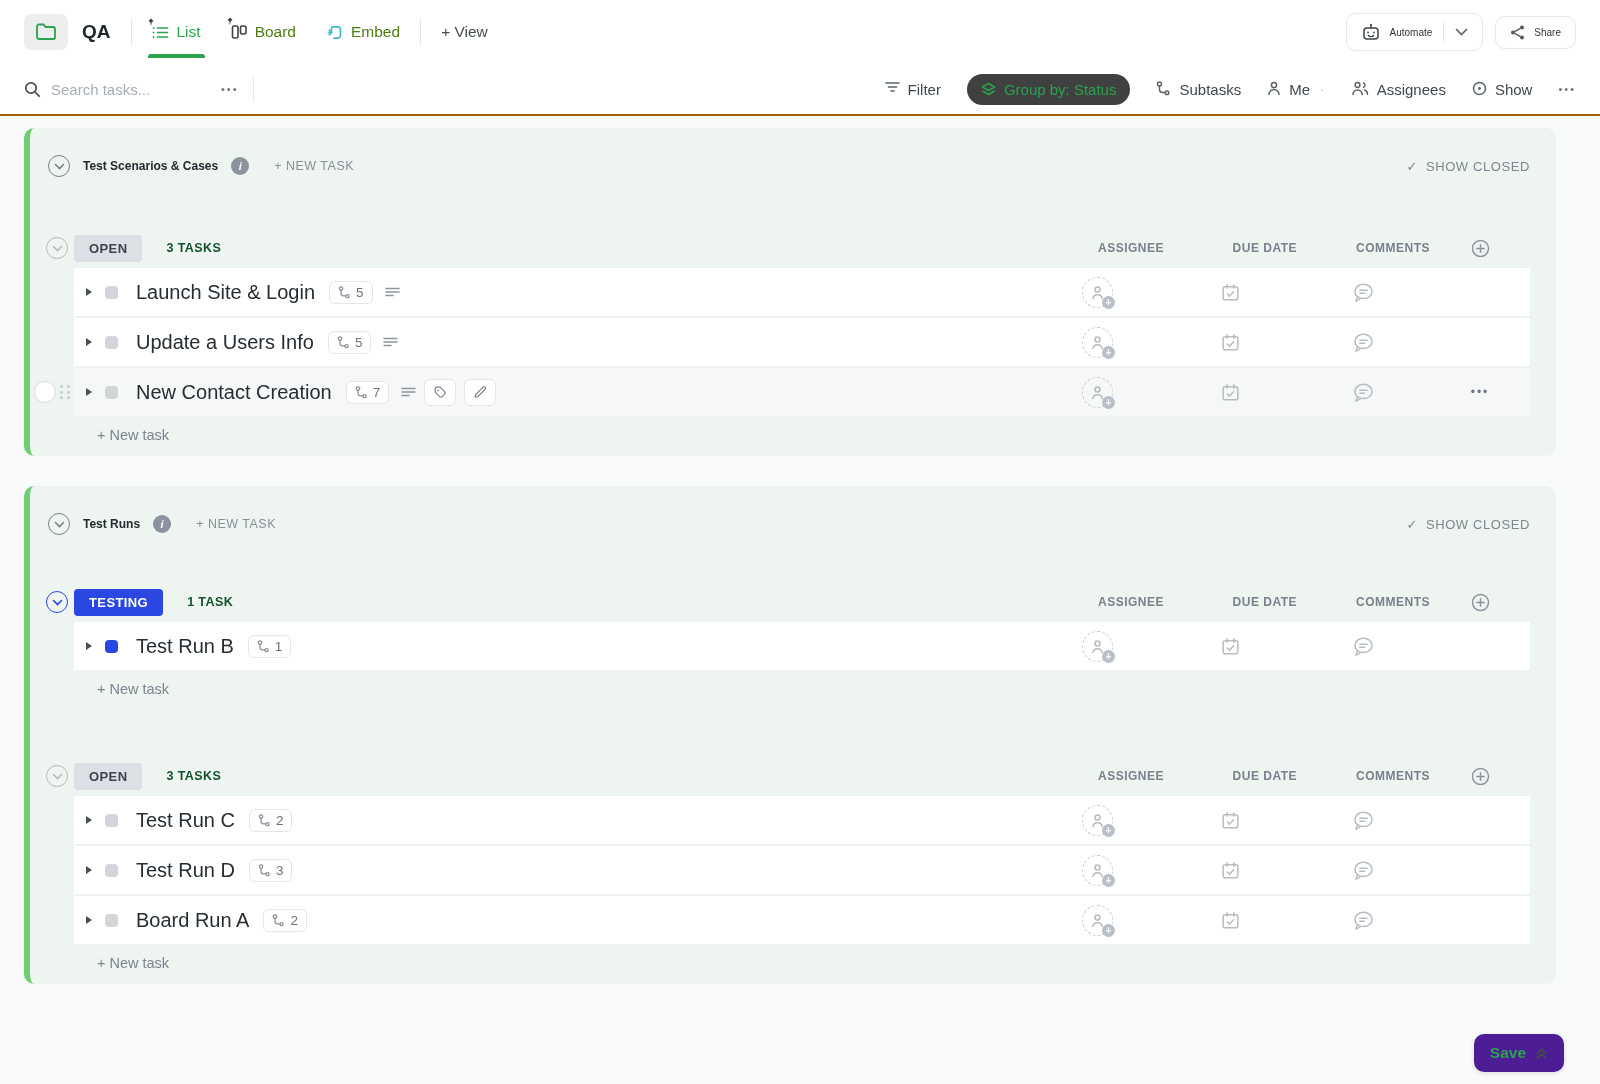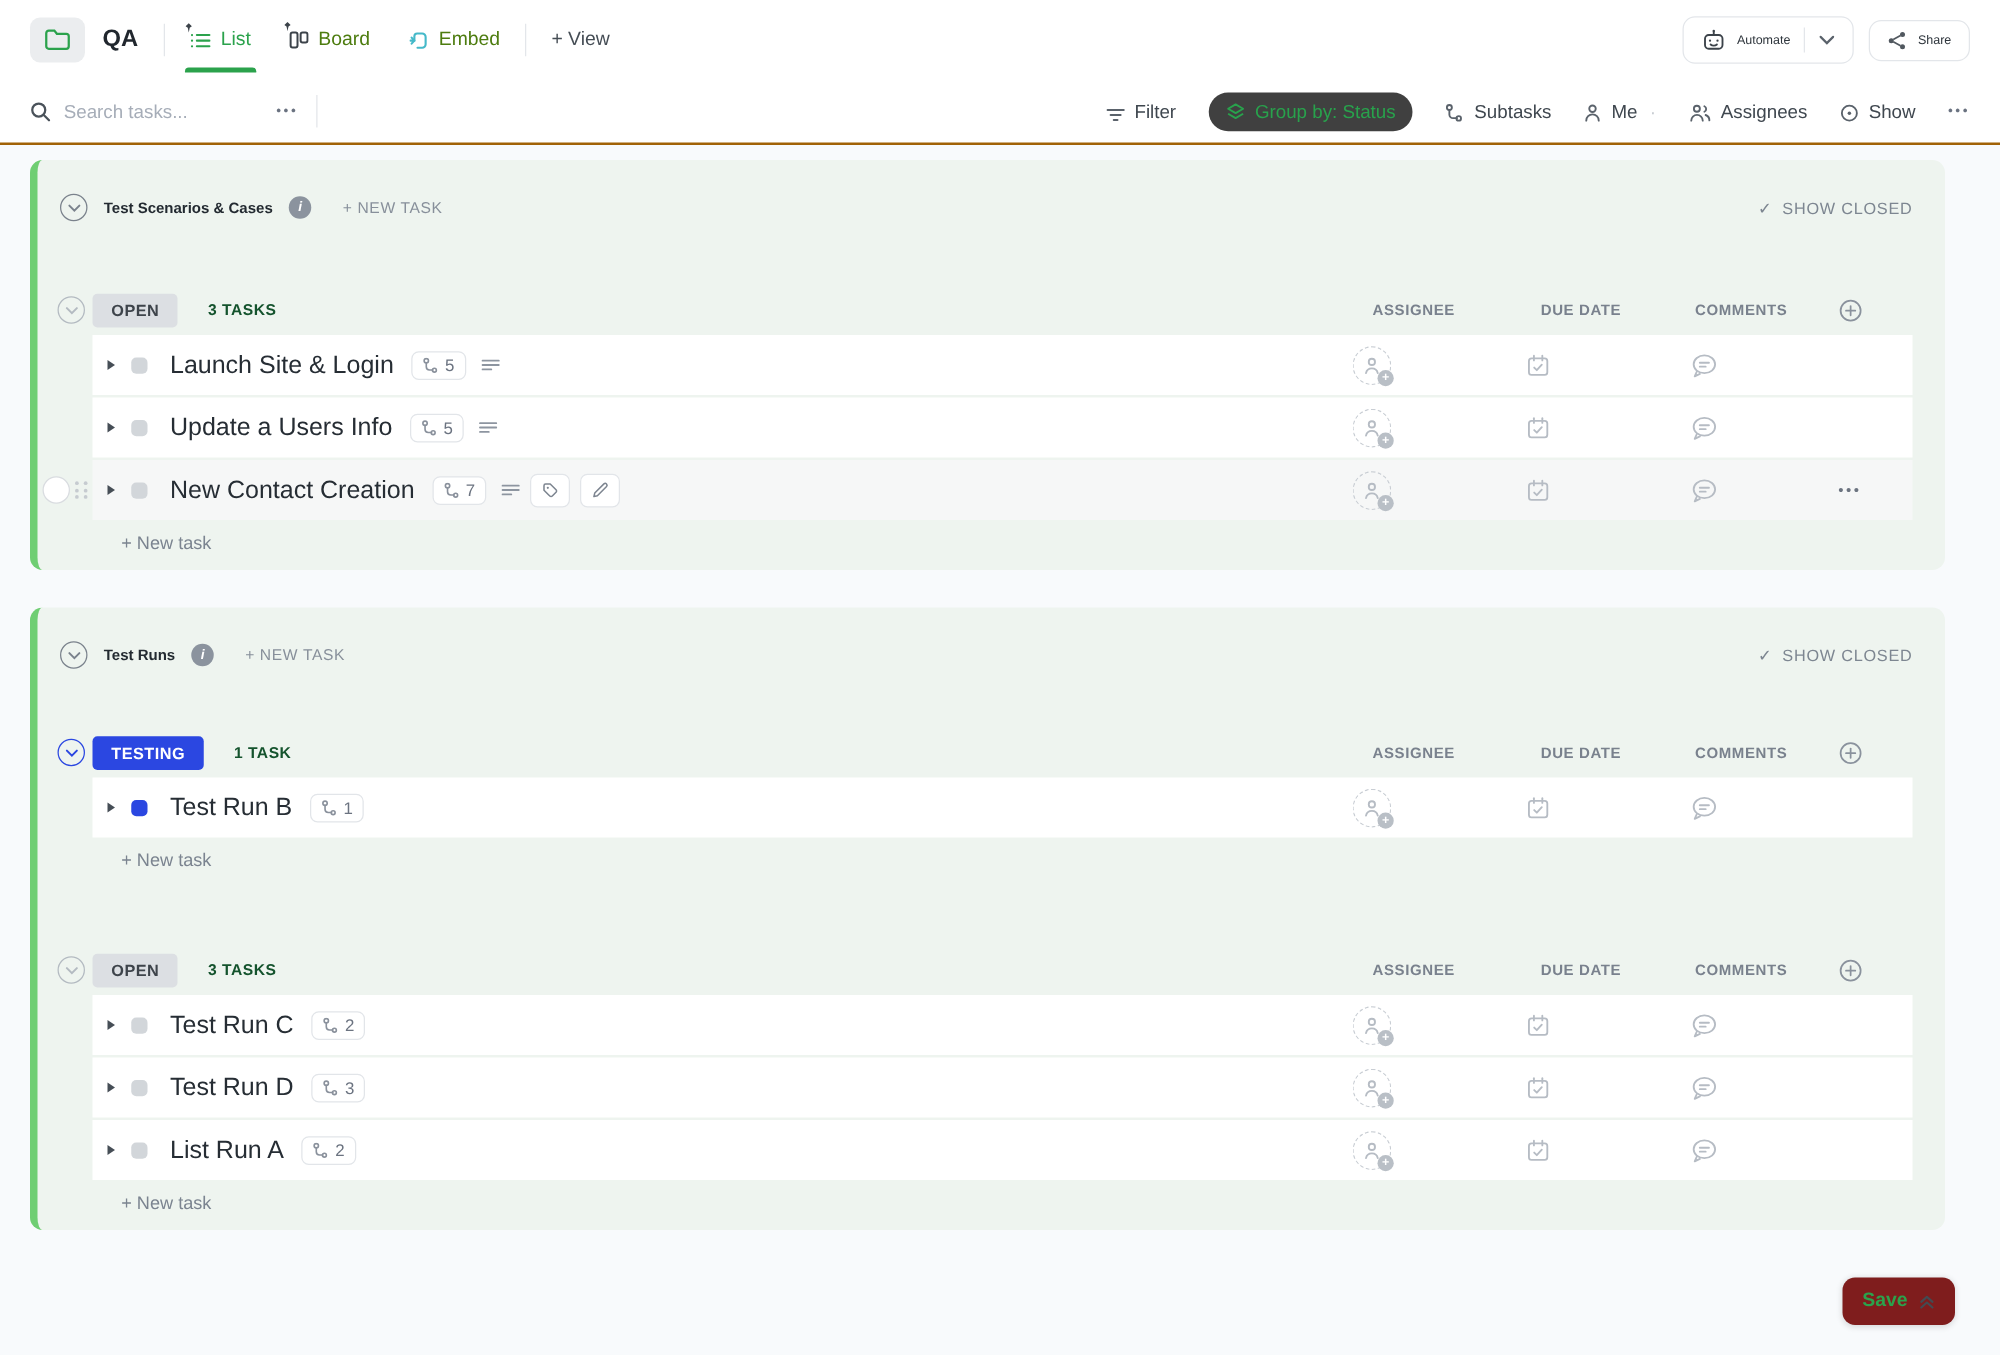--- a/index.html
+++ b/index.html
@@ -22,21 +22,21 @@
   .pill-btn .btn-div { width:1px; height:20px; background:#e3e6ea; margin:0 2px; }
 
   
   .toolbar { height:52px; display:flex; align-items:center; padding:0 24px; background:#fff; border-bottom:2px solid #a16207; }
   .search-wrap { display:flex; align-items:center; gap:10px; }
   .search-input { border:none; outline:none; font-size:15px; width:170px; color:#30363d; font-family:"Liberation Sans", sans-serif; }
   .search-input::placeholder { color:#a6adb8; }
   .dots { color:#6a7280; font-size:11px; letter-spacing:2px; cursor:pointer; }
   .toolbar .vdiv { margin:0 14px; }
   .toolbar-right { margin-left:auto; display:flex; align-items:center; gap:26px; font-size:15px; color:#3f474f; }
-  .tb-item { display:flex; align-items:flex-end; gap:8px; cursor:pointer; }
+  .tb-item { display:flex; align-items:flex-start; gap:8px; cursor:pointer; }
   .groupby-pill { background:#404040; color:#28a24c; border-radius:16px; padding:7px 14px; display:flex; align-items:center; gap:8px; cursor:pointer; }
   .me-dot { color:#c4c9cf; font-size:14px; margin-left:-16px; }
 
   
   .content { height:968px; background:#f8fafc; padding:12px 44px 0 24px; overflow:hidden; }
   .panel { background:#eef4ef; border-left:6px solid #6fce73; border-radius:10px; padding:14px 26px 12px 0; }
   .panel + .panel { margin-top:30px; }
   .section-head { display:flex; align-items:center; gap:13px; padding:4px 0 0 18px; height:44px; }
   .collapse-circle { width:22px; height:22px; border:1.6px solid #7a828c; border-radius:50%; display:flex; align-items:center; justify-content:center; color:#7a828c; cursor:pointer; flex:none; background:transparent; }
   .section-title { font-size:12px; font-weight:bold; color:#232a31; }
@@ -72,21 +72,21 @@
   .assignee { width:31px; height:31px; border:1.4px dashed #c9ced4; border-radius:50%; display:flex; align-items:center; justify-content:center; position:relative; color:#b6bcc4; }
   .assignee .plus-badge { position:absolute; right:-3px; bottom:-2px; width:13px; height:13px; background:#b9bfc6; border-radius:50%; color:#fff; font-size:10px; line-height:13px; text-align:center; font-weight:bold; }
   .icon-gray { color:#b6bcc4; display:flex; }
   .row-ellipsis { color:#6c7480; font-size:12px; letter-spacing:2px; cursor:pointer; }
   .hover-circle { position:absolute; left:-40px; width:22px; height:22px; border:1.4px solid #d9dce0; background:#fff; border-radius:50%; cursor:pointer; }
   .drag-dots { position:absolute; left:-14px; display:grid; grid-template-columns:repeat(2,4px); grid-gap:2.5px; cursor:grab; }
   .drag-dots i { width:3px; height:3px; background:#c6cbd0; border-radius:50%; }
   .add-task { font-size:14.5px; color:#7b8490; margin:9px 0 0 23px; cursor:pointer; display:inline-block; }
 
   
-  .save-fab { position:fixed; right:36px; bottom:24px; background:#7f1d1d; border-radius:10px; box-shadow:0 1px 5px rgba(0,0,0,0.14); padding:10px 16px; display:flex; align-items:center; gap:9px; cursor:pointer; }
+  .save-fab { position:fixed; right:36px; bottom:12px; background:#4c1d95; border-radius:10px; box-shadow:0 1px 5px rgba(0,0,0,0.14); padding:10px 16px; display:flex; align-items:center; gap:9px; cursor:pointer; }
   .save-fab .save-txt { color:#2ba24c; font-size:15.5px; font-weight:bold; }
   svg { display:block; }
 </style>
 </head>
 <body>
 
 <div class="topbar">
   <div class="folder-chip">
     <span>
       <svg width="22" height="18" viewBox="0 0 22 18">
@@ -685,21 +685,21 @@
             </span>
           </span>
           <span class="cell-plus"></span>
         </div>
       </div>
 
       
       <div class="task-row">
         <span class="caret"></span>
         <span class="status-sq"></span>
-        <span class="task-name">List Run A</span>
+        <span class="task-name">Board Run A</span>
         <span class="sub-pill">
           <svg width="13" height="13" viewBox="0 0 15 15" fill="none" stroke="#8a919c" stroke-width="1.5" stroke-linecap="round">
               <circle cx="3.5" cy="3" r="2"></circle>
               <path d="M3.5 5 v3.5 a3 3 0 0 0 3 3 h3"></path>
               <circle cx="11" cy="11.7" r="1.8"></circle>
             </svg>
           <span>2</span>
         </span>
         <div class="row-right">
           <span class="cell">

